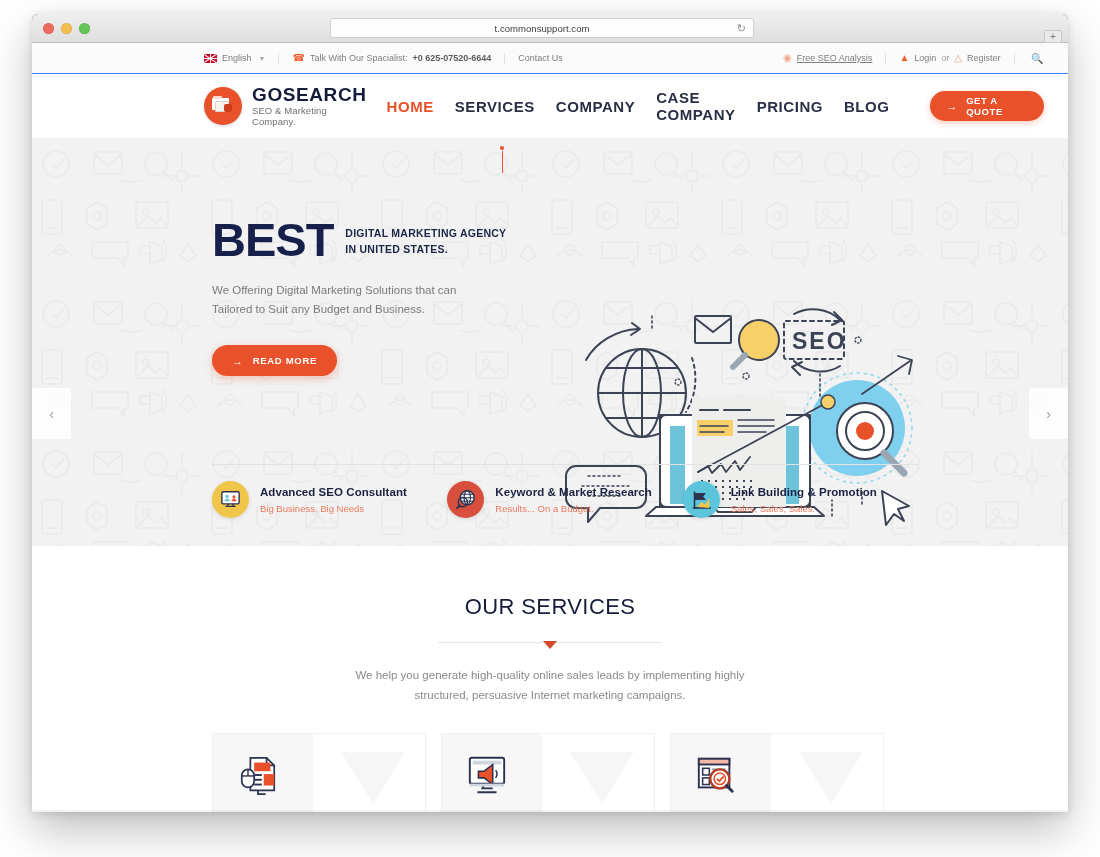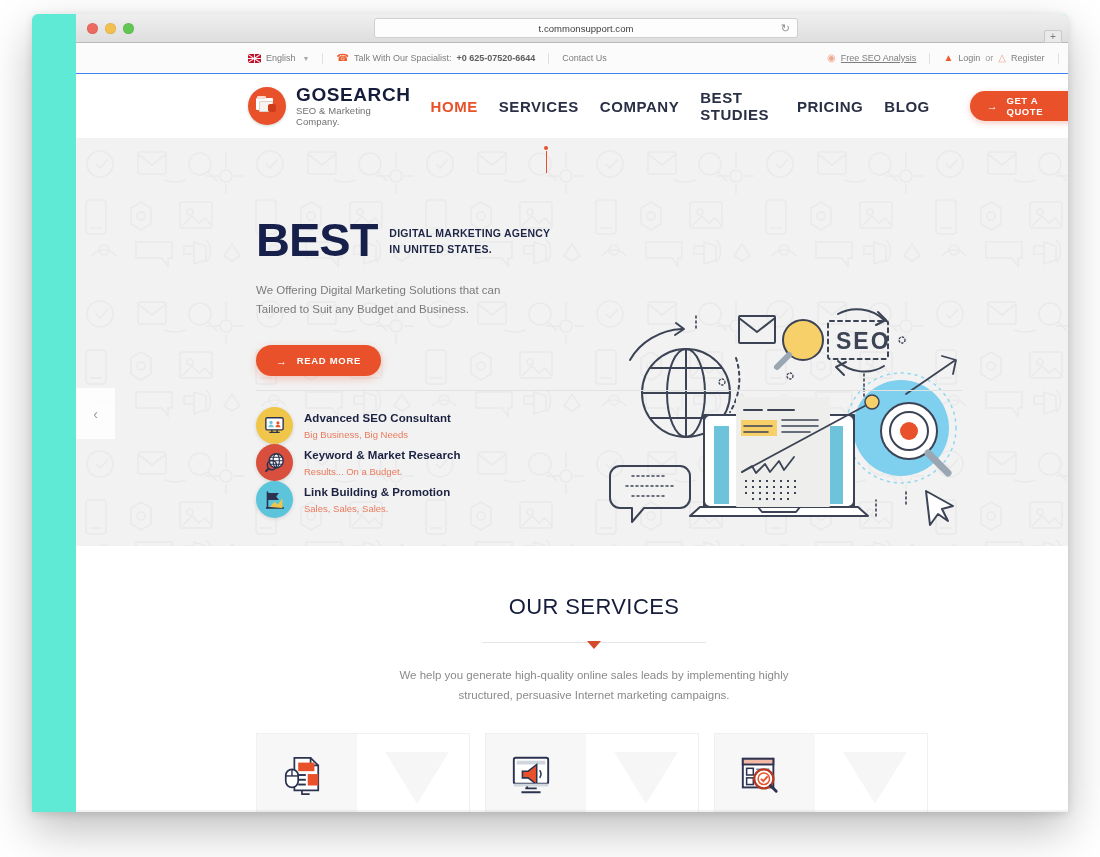--- a/index.html
+++ b/index.html
@@ -15,25 +15,24 @@
     position: relative;
     width: 1100px; height: 857px;
     background: #ffffff;
   }
 
   
   #browser-window {
     position: absolute;
     left: 32px; top: 14px;
     width: 1036px; height: 798px;
-    background: #5eead4;
+    background: #404040;
     border-radius: 6px 6px 0 0;
     box-shadow: 0 18px 46px rgba(0,0,0,.26), 0 2px 8px rgba(0,0,0,.12);
     overflow: hidden;
-    padding-left: 44px;
   }
 
   
   #browser-titlebar {
     position: relative;
     height: 29px;
     background: linear-gradient(#f0efef, #dedede);
     border-bottom: 1px solid #b9b9b9;
     display: flex; align-items: center;
   }
@@ -249,21 +248,21 @@
   }
   #carousel-prev { left: 0; }
   #carousel-next { right: 0; }
 
   
   #feature-strip {
     position: absolute; z-index: 3;
     left: 180px; right: 150px; bottom: 28px;
     border-top: 1px solid #e2e2e2;
     padding-top: 16px;
-    display: flex; gap: 0; flex-direction: column;
+    display: flex; gap: 0;
   }
   .feature {
     display: flex; align-items: center; gap: 11px; flex: 1;
   }
   .feat-icon {
     width: 37px; height: 37px; border-radius: 50%;
     flex: none; position: relative;
     display: flex; align-items: center; justify-content: center;
     box-shadow: 0 1px 4px rgba(0,0,0,.12);
   }
@@ -410,21 +409,21 @@
           <div id="brand-text">
             <span id="brand-name">GOSEARCH</span>
             <span id="brand-tag">SEO &amp; Marketing Company.</span>
           </div>
         </div>
 
         <nav id="main-nav">
           <div class="nav-link active">HOME</div>
           <div class="nav-link">SERVICES</div>
           <div class="nav-link">COMPANY</div>
-          <div class="nav-link">BEST STUDIES</div>
+          <div class="nav-link">CASE COMPANY</div>
           <div class="nav-link">PRICING</div>
           <div class="nav-link">BLOG</div>
         </nav>
 
         <div id="quote-btn">
           <span class="arrow">→</span>
           <span>GET A QUOTE</span>
         </div>
       </div>
 

